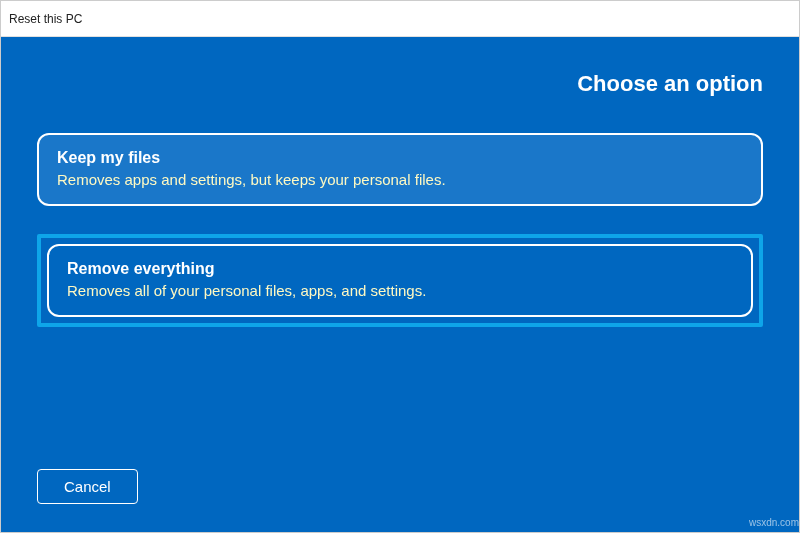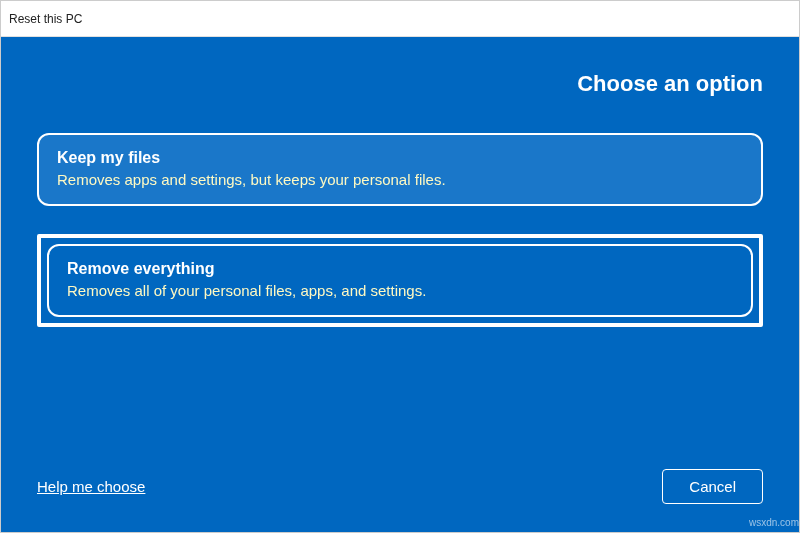--- a/index.html
+++ b/index.html
@@ -64,21 +64,21 @@
       font-weight: 600;
       color: #fff;
       margin-bottom: 4px;
     }
     .option-desc {
       font-size: 15px;
       font-weight: 400;
       color: #fef9c3;
     }
     .highlight-box {
-      border: 4px solid #ffffff;
+      border: 4px solid #0ea5e9;
       border-radius: 2px;
       padding: 6px;
       margin-bottom: 5px;
     }
     .highlight-box .option {
       margin-bottom: 0;
     }
     .footer {
       margin-top: auto;
       display: flex;
@@ -125,19 +125,18 @@
     </div>
 
     <div class="highlight-box">
       <div class="option">
         <div class="option-title">Remove everything</div>
         <div class="option-desc">Removes all of your personal files, apps, and settings.</div>
       </div>
     </div>
 
     <div class="footer">
-      <a class="help-link">Help me choose</a>
       <button class="cancel-btn">Cancel</button>
     </div>
 
     <div class="watermark">wsxdn.com</div>
   </div>
 </div>
 
 </body></html>

